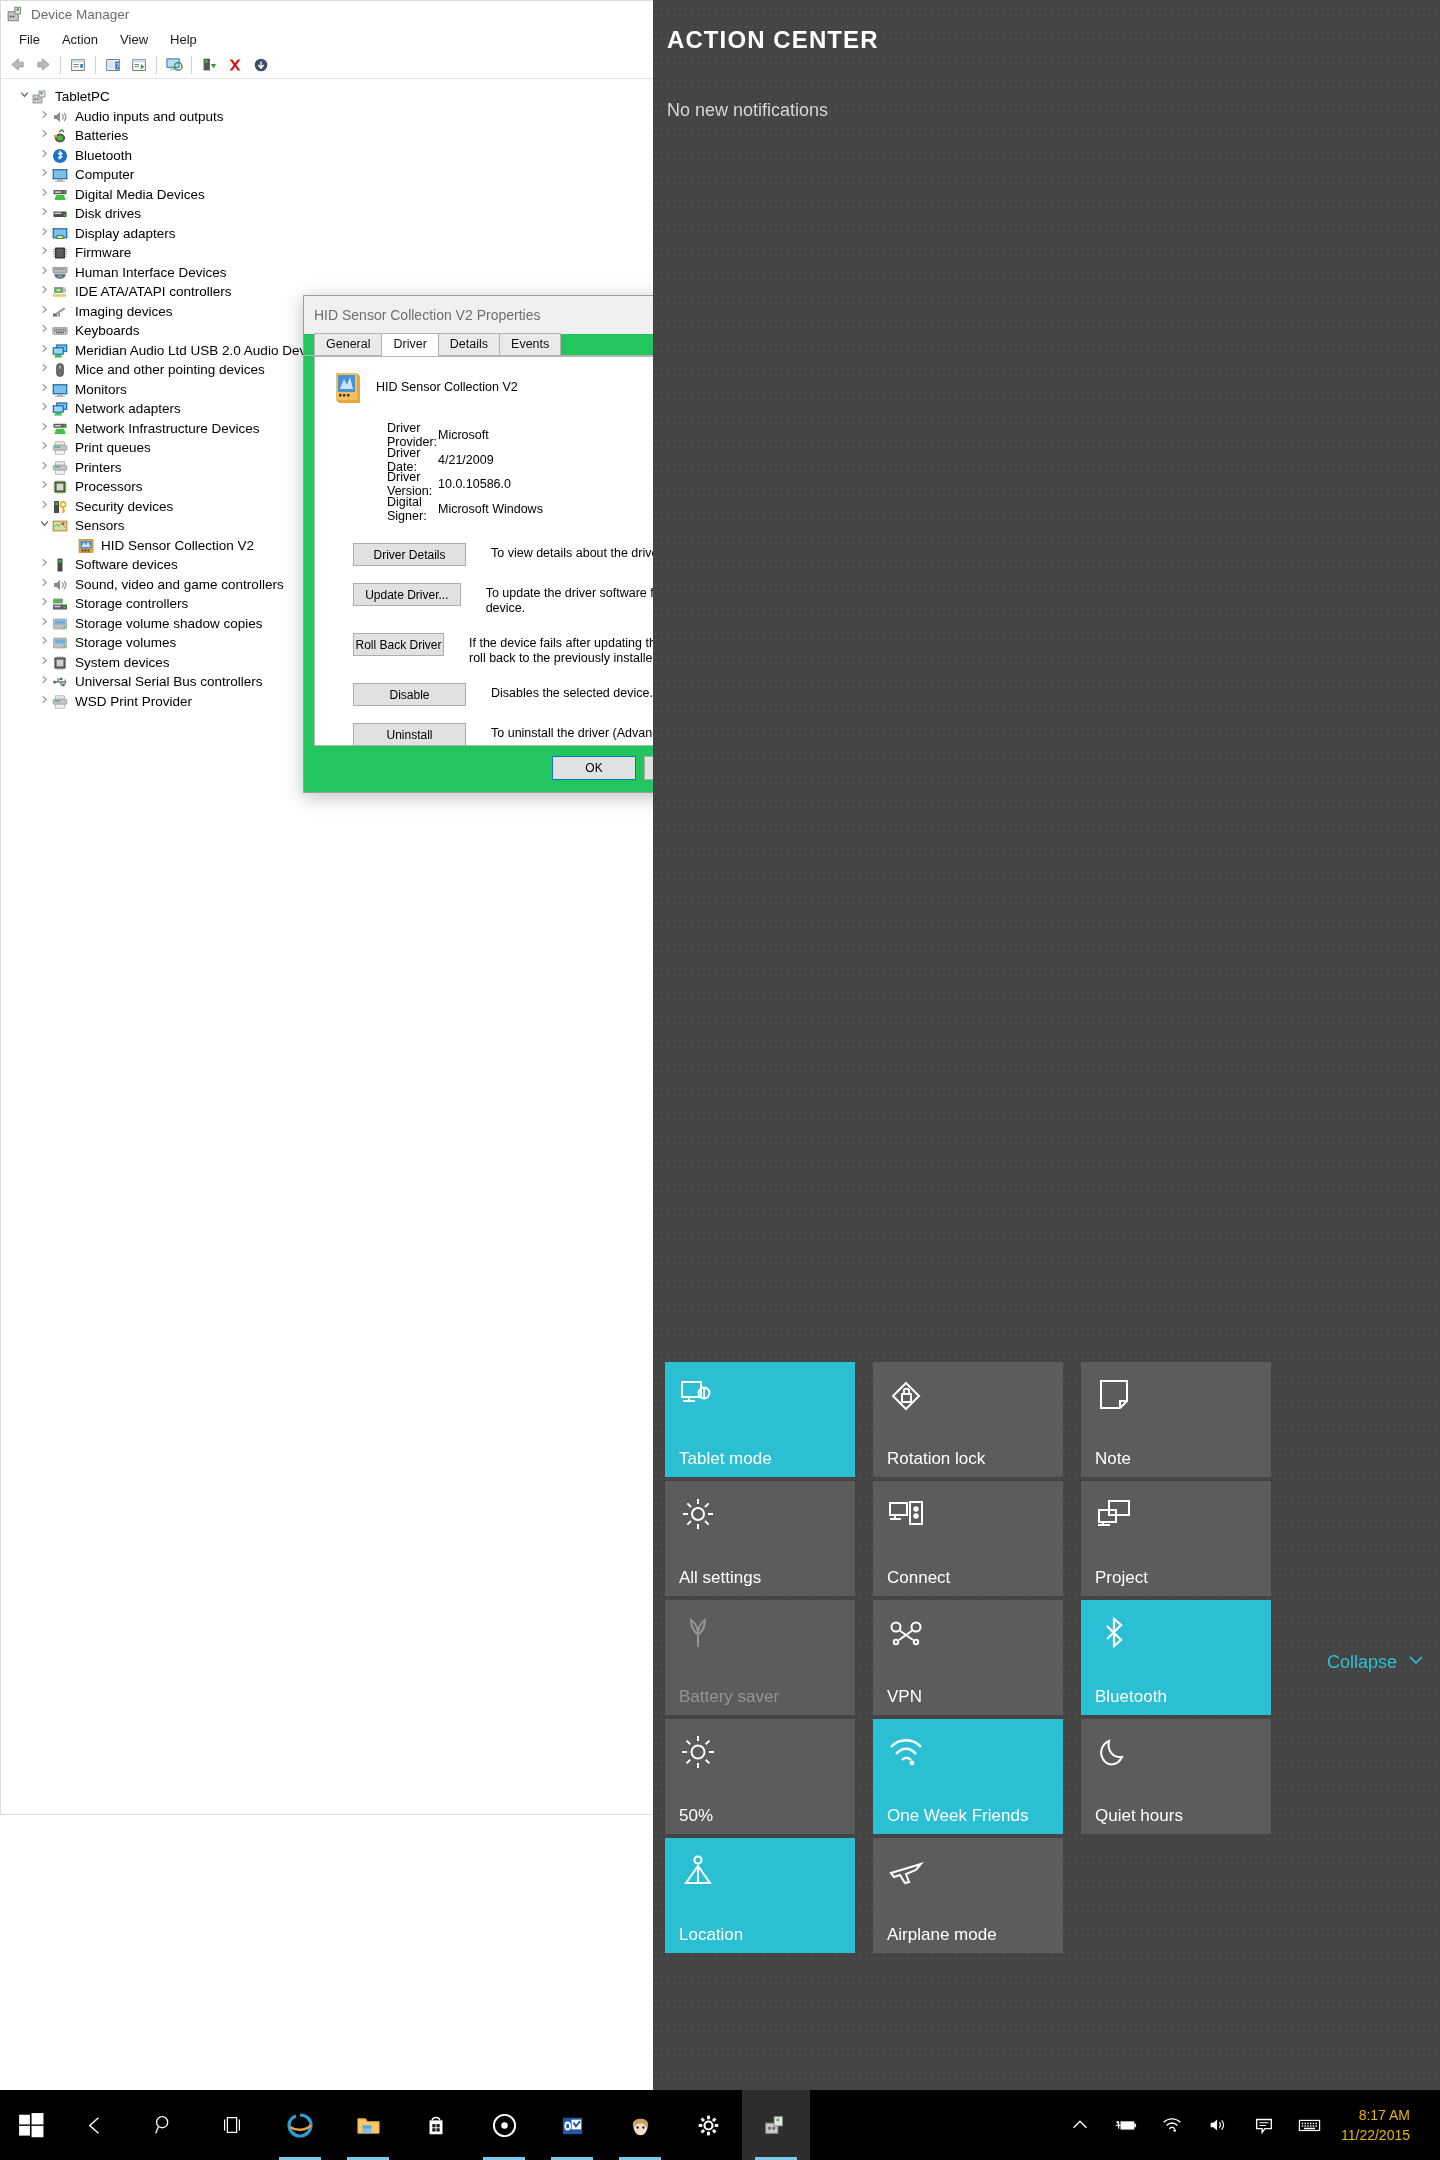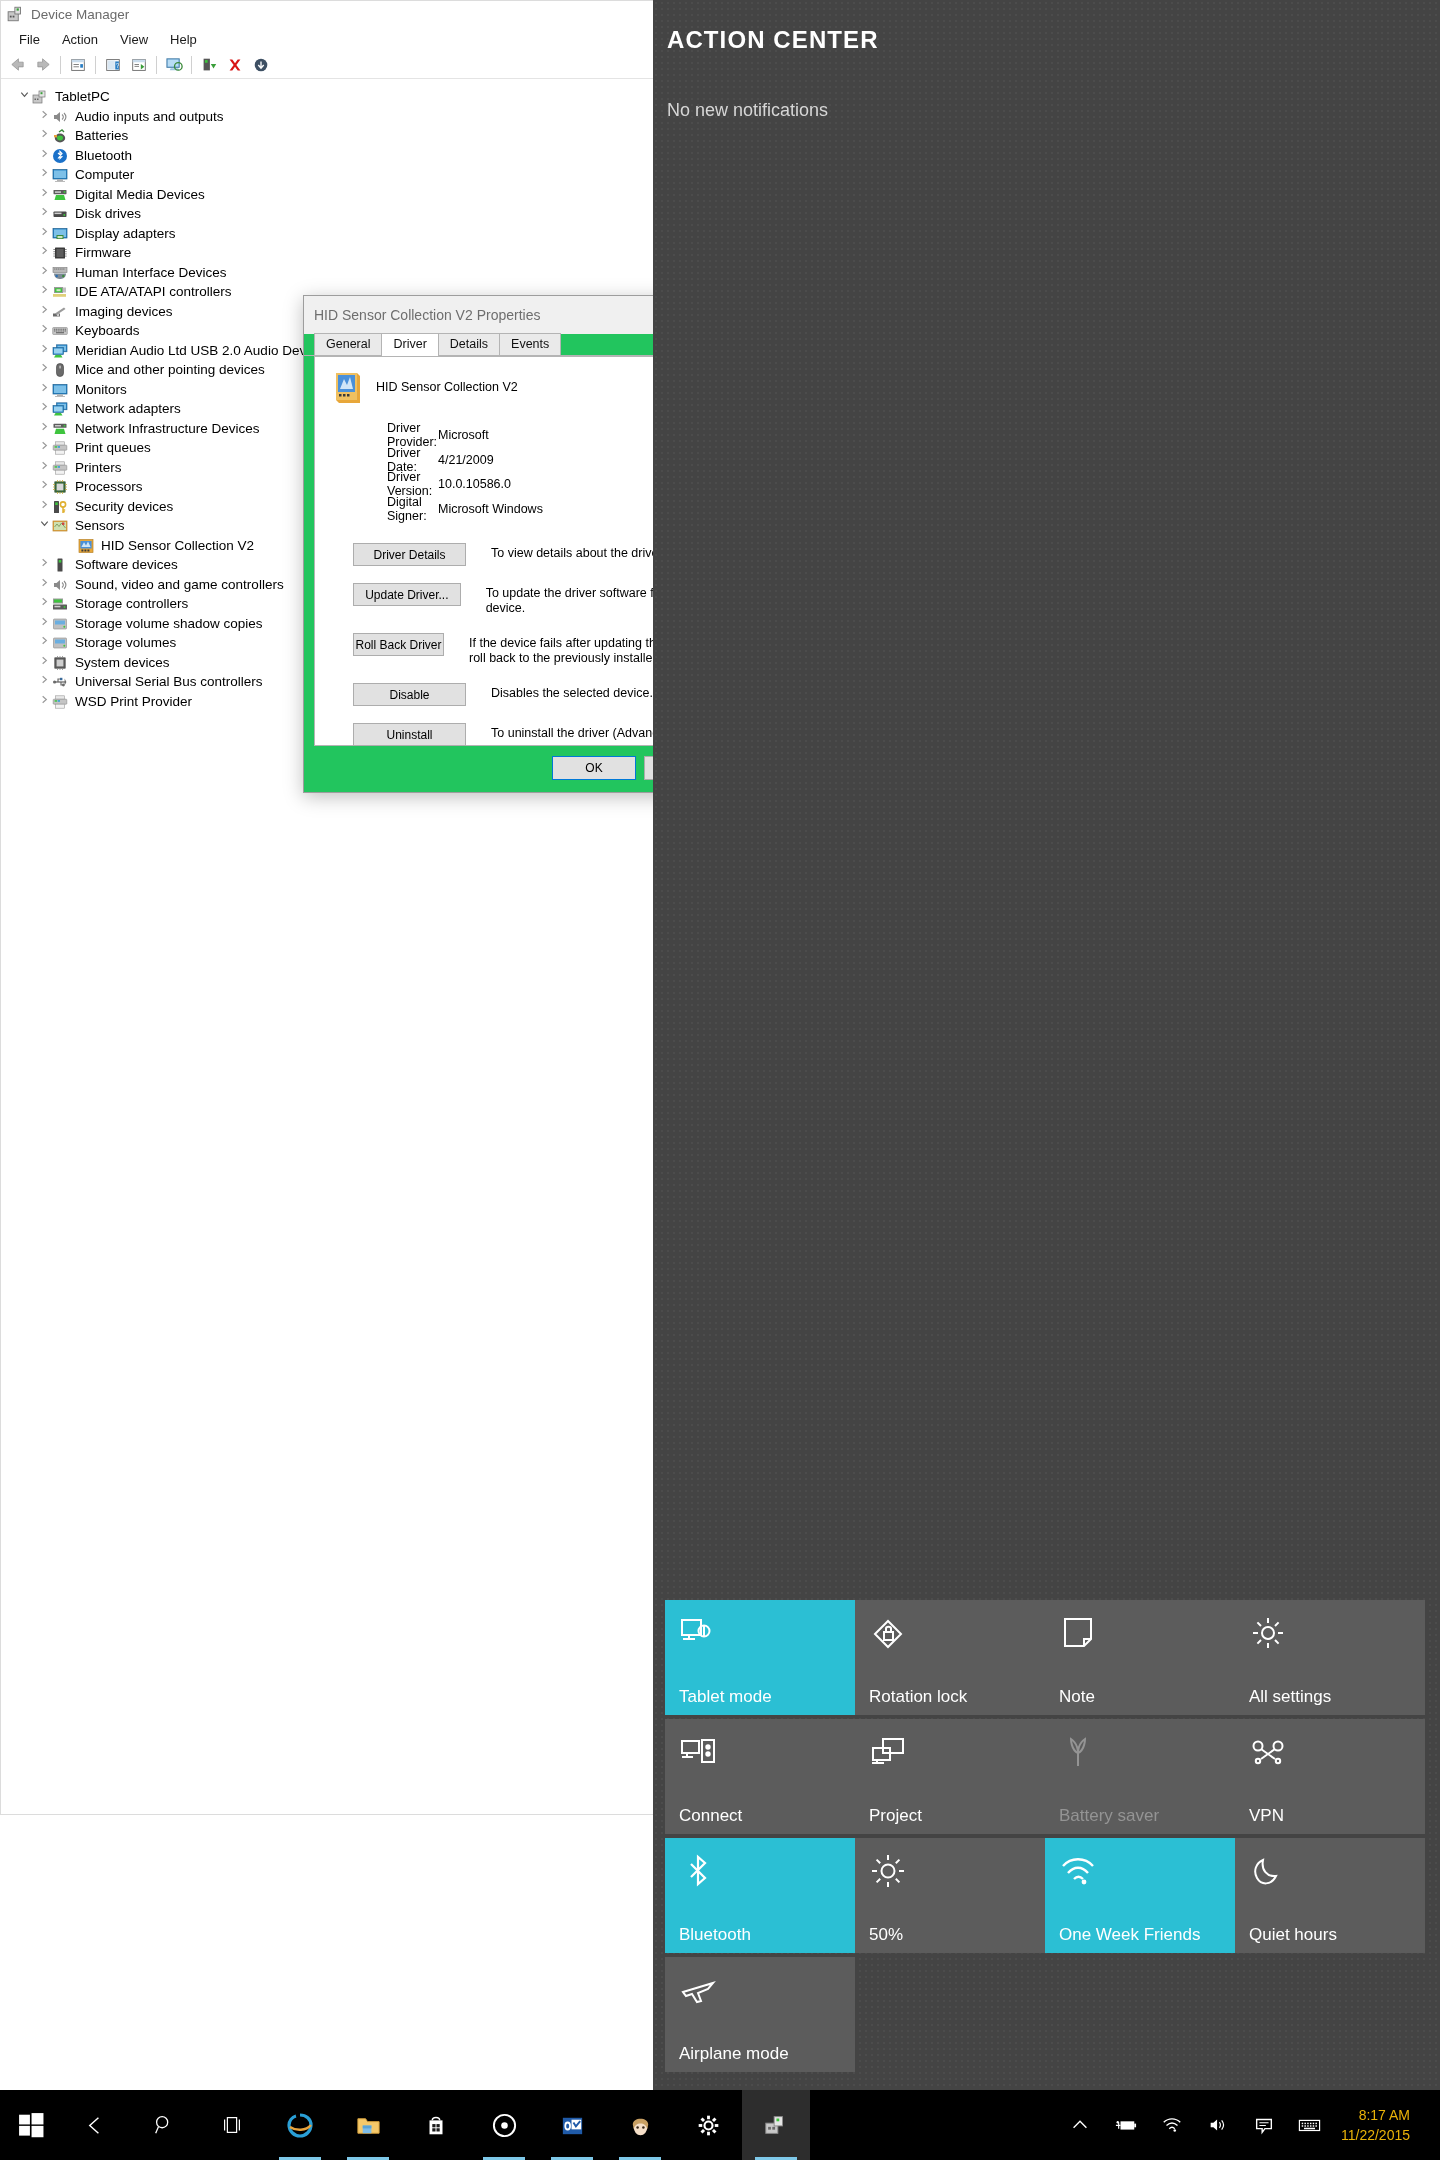--- a/index.html
+++ b/index.html
@@ -141,21 +141,21 @@
   .ac-empty {
     padding: 46px 0 0 14px; font-size: 18px; color: #d6d6d6;
   }
   .ac-collapse {
     position: absolute; right: 14px; bottom: 415px;
     font-size: 18px; color: #2bbfd4; cursor: default;
     display: flex; align-items: center; gap: 9px;
   }
   .ac-tiles {
     position: absolute; left: 12px; right: 0; bottom: 18px;
-    display: flex; flex-wrap: wrap; gap: 4px 0; width: 772px;
+    display: flex; flex-wrap: wrap; gap: 4px 18px; width: 772px;
   }
   .tile {
     width: 190px; height: 115px;
     background: #5c5c5c; color: #ffffff;
     position: relative; cursor: default;
     padding: 14px 0 0 14px;
   }
   .tile.on { background: #2bbfd4; }
   .tile.disabled { color: #949494; }
   .tile-icon { width: 38px; height: 38px; }
@@ -869,20 +869,25 @@
             </svg></span><span class="tile-label">50%</span></div>
         <div class="tile on"><span class="tile-icon" style="color: rgb(255, 255, 255);"><svg viewBox="0 0 38 38" width="38" height="38" fill="none" stroke="currentColor" stroke-width="2.4">
               <path d="M4 14 C12 5 26 5 34 14"></path>
               <path d="M9 21 C15 14 23 14 29 21"></path>
               <path d="M15 27 C18 24 21 24 24 27"></path>
               <circle cx="25" cy="30" r="2.4" fill="currentColor" stroke="none"></circle>
             </svg></span><span class="tile-label">One Week Friends</span></div>
         <div class="tile"><span class="tile-icon" style="color: rgb(255, 255, 255);"><svg viewBox="0 0 38 38" width="38" height="38" fill="none" stroke="currentColor" stroke-width="2">
               <path d="M27 24 C18 25 12 18 14 8 C7 11 4 19 8 26 C12 33 22 34 27 24 Z"></path>
             </svg></span><span class="tile-label">Quiet hours</span></div>
+        <div class="tile on"><span class="tile-icon" style="color: rgb(255, 255, 255);"><svg viewBox="0 0 38 38" width="38" height="38" fill="none" stroke="currentColor" stroke-width="2">
+              <circle cx="19" cy="8" r="3.6"></circle>
+              <path d="M7 31 L19 14 L31 31 Z"></path>
+              <path d="M19 14 L19 31"></path>
+            </svg></span><span class="tile-label">Location</span></div>
         <div class="tile"><span class="tile-icon" style="color: rgb(255, 255, 255);"><svg viewBox="0 0 38 38" width="38" height="38" fill="none" stroke="currentColor" stroke-width="2">
               <path d="M4 21 L34 12 L29 18 L19 22 L22 30 L18 31 L13 23 L7 25 Z"></path>
             </svg></span><span class="tile-label">Airplane mode</span></div>
         <div class="tile-spacer"></div>
         <div class="tile-spacer"></div>
       </div>
   </div>
 
   <div class="taskbar">
     <div class="tb-start">

